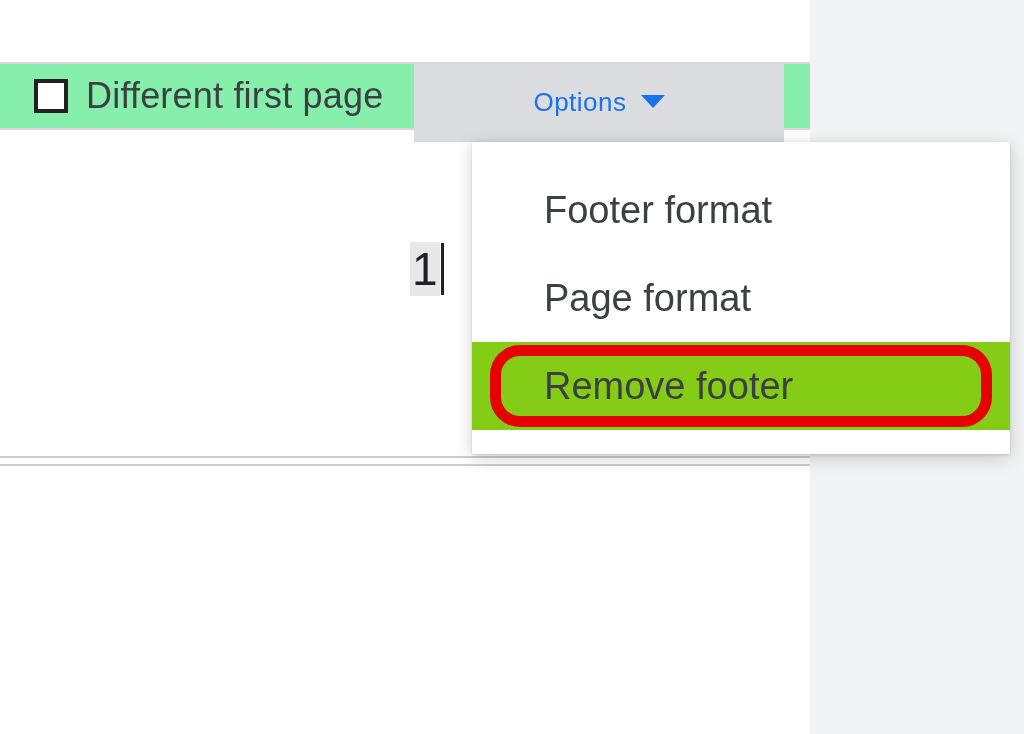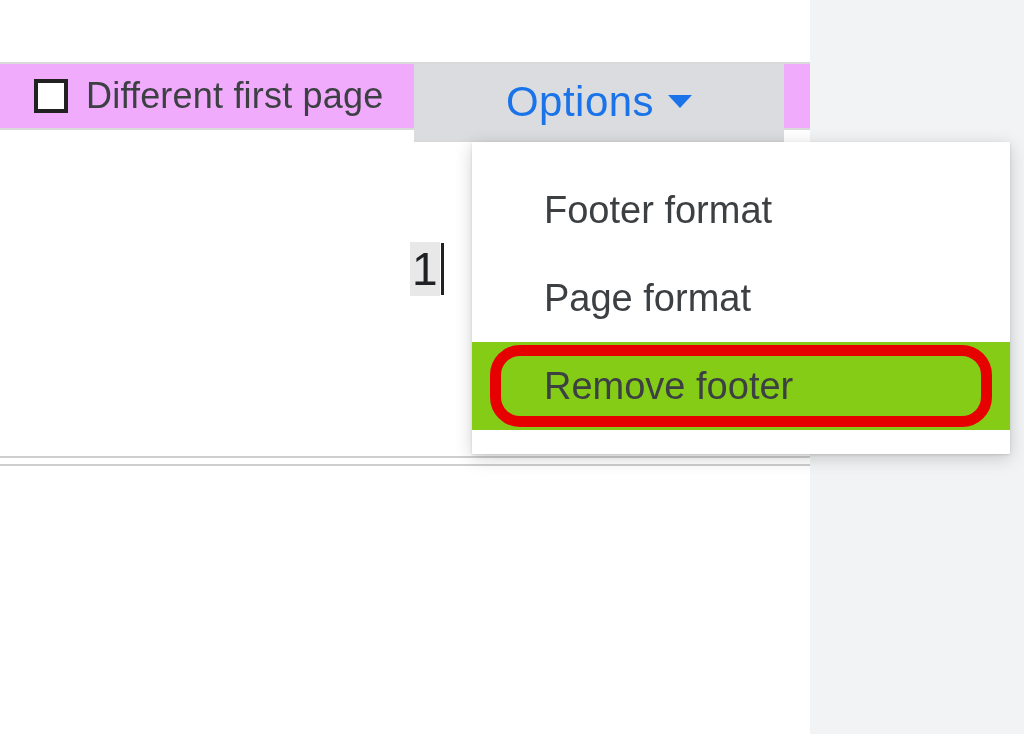--- a/index.html
+++ b/index.html
@@ -28,21 +28,21 @@
       background: #fff;
     }
     .footer-toolbar {
       position: absolute;
       top: 62px;
       left: 0;
       width: 810px;
       height: 68px;
       border-top: 2px solid #d9d9d9;
       border-bottom: 2px solid #d9d9d9;
-      background: #f0abfc;
+      background: #86efac;
       display: flex;
       align-items: center;
     }
     .checkbox-wrap {
       display: flex;
       align-items: center;
       margin-left: 34px;
       gap: 18px;
       cursor: pointer;
     }
@@ -66,21 +66,21 @@
       background: #dadce0;
       border-top: 2px solid #d9d9d9;
       border-bottom: 2px solid #d9d9d9;
       display: flex;
       align-items: center;
       justify-content: center;
       gap: 14px;
       cursor: pointer;
     }
     .options-label {
-      font-size: 42px;
+      font-size: 26px;
       color: #1a73e8;
       letter-spacing: 0.5px;
     }
     .caret-down {
       margin-top: 4px;
     }
     .dropdown {
       position: absolute;
       top: 142px;
       left: 472px;

